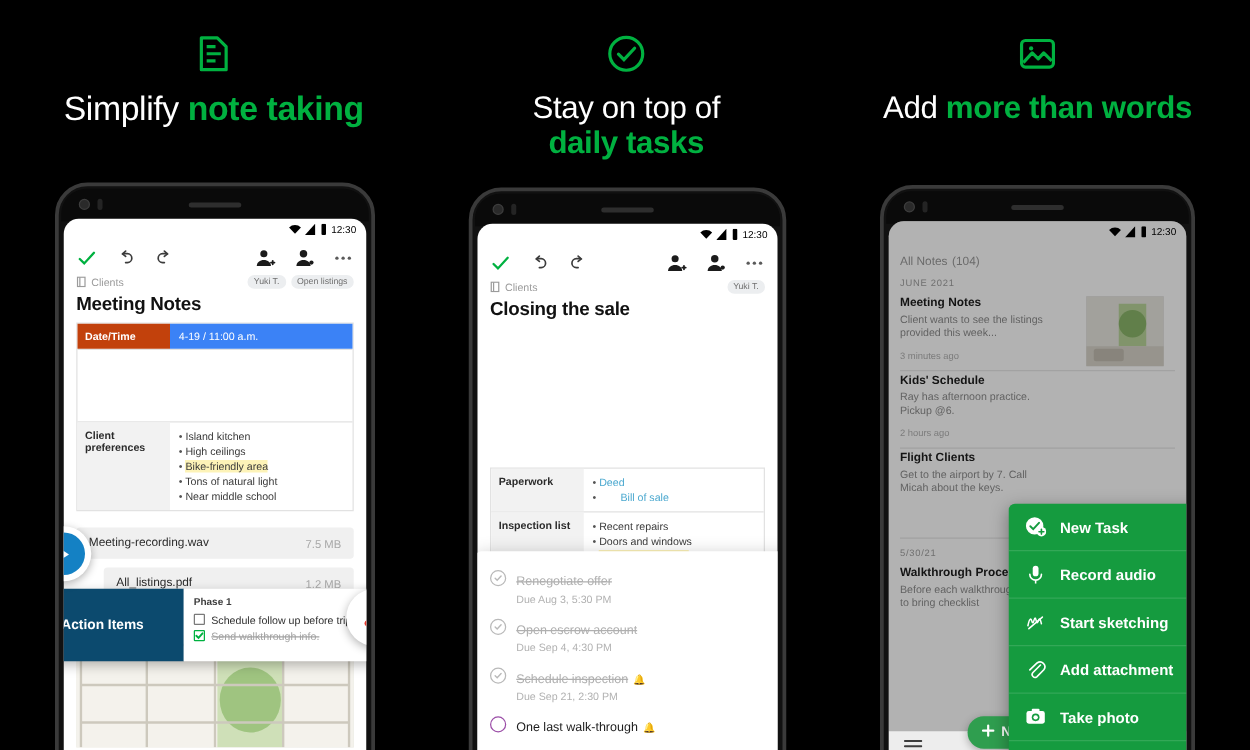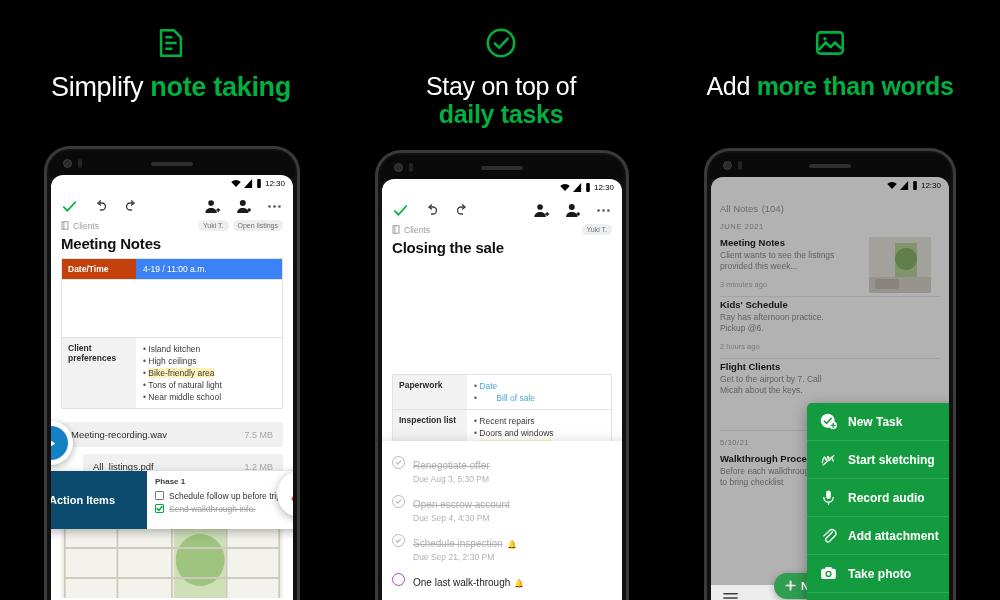--- a/index.html
+++ b/index.html
@@ -377,21 +377,21 @@
 
         <div class="ntitle">Closing the sale</div>
 
         <div style="height:112px;"></div>
 
         <div class="ntable">
           <div class="trow">
             <div class="tcell-h">Paperwork</div>
             <div class="tcell-b">
               <ul class="bul">
-                <li><a style="color:#4aa8cf;">Date</a></li>
+                <li><a style="color:#4aa8cf;">Deed</a></li>
                 <li><a style="color:#4aa8cf;margin-left:17px;">Bill of sale</a></li>
               </ul>
             </div>
           </div>
           <div class="trow">
             <div class="tcell-h">Inspection list</div>
             <div class="tcell-b">
               <ul class="bul">
                 <li>Recent repairs</li>
                 <li>Doors and windows</li>
@@ -561,36 +561,36 @@
                   <circle cx="10" cy="10" r="9"></circle>
                   <path d="M5.5 10.4l3 3 6-6.6" stroke="#159b3f" stroke-width="2" fill="none" stroke-linecap="round"></path>
                   <circle cx="17" cy="16" r="5" fill="#fff"></circle>
                   <path d="M17 13.5v5M14.5 16h5" stroke="#159b3f" stroke-width="1.7" stroke-linecap="round"></path>
                 </svg>
               </span>
             <span>New Task</span>
           </div>
           <div class="mitem">
             <span class="mic">
-                <svg width="17" height="17" viewBox="0 0 22 22" fill="none" stroke="#fff" stroke-width="1.6" stroke-linecap="round">
-                  <path d="M3 15c1-5 2-7 3-7s1 4 2 4 1.5-5 2.5-5 1 5 2 5 1.5-4 2.5-4 1.5 3 2 5"></path>
-                  <path d="M4 18l14-12"></path>
-                </svg>
-              </span>
-            <span>Start sketching</span>
-          </div>
-          <div class="mitem">
-            <span class="mic">
                 <svg width="17" height="17" viewBox="0 0 22 22" fill="#fff">
                   <rect x="8" y="2" width="6" height="11" rx="3"></rect>
                   <path d="M5 11a6 6 0 0 0 12 0" stroke="#fff" stroke-width="1.7" fill="none" stroke-linecap="round"></path>
                   <rect x="10.2" y="17" width="1.6" height="3.5"></rect>
                 </svg>
               </span>
             <span>Record audio</span>
+          </div>
+          <div class="mitem">
+            <span class="mic">
+                <svg width="17" height="17" viewBox="0 0 22 22" fill="none" stroke="#fff" stroke-width="1.6" stroke-linecap="round">
+                  <path d="M3 15c1-5 2-7 3-7s1 4 2 4 1.5-5 2.5-5 1 5 2 5 1.5-4 2.5-4 1.5 3 2 5"></path>
+                  <path d="M4 18l14-12"></path>
+                </svg>
+              </span>
+            <span>Start sketching</span>
           </div>
           <div class="mitem">
             <span class="mic">
                 <svg width="17" height="17" viewBox="0 0 22 22" fill="none" stroke="#fff" stroke-width="1.7" stroke-linecap="round">
                   <path d="M16 6.5 8 14.5a3 3 0 0 0 4.2 4.2l7.3-7.3a5 5 0 0 0-7-7L5 11.5"></path>
                 </svg>
               </span>
             <span>Add attachment</span>
           </div>
           <div class="mitem">

